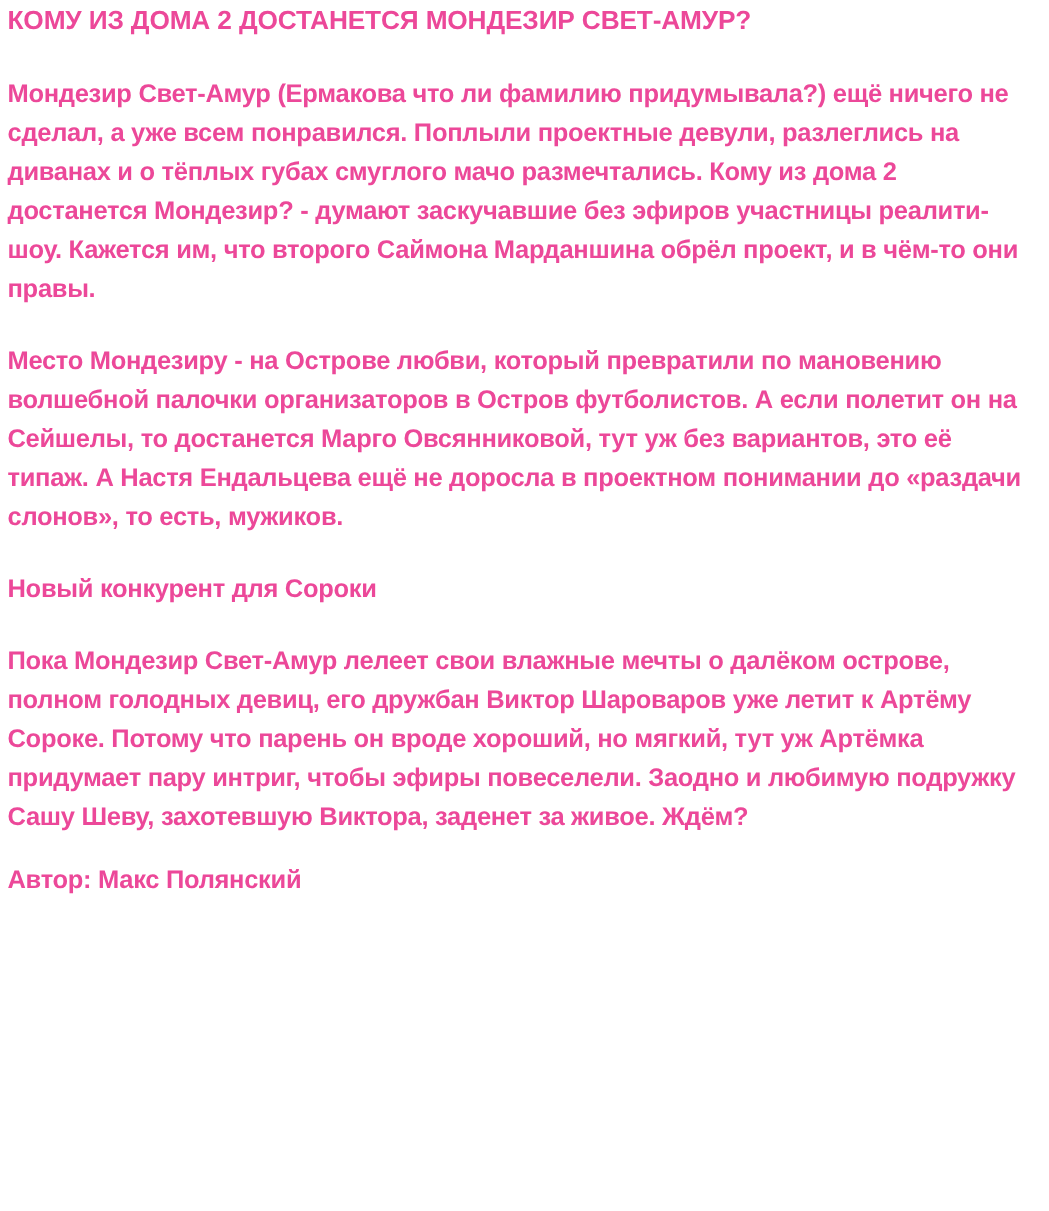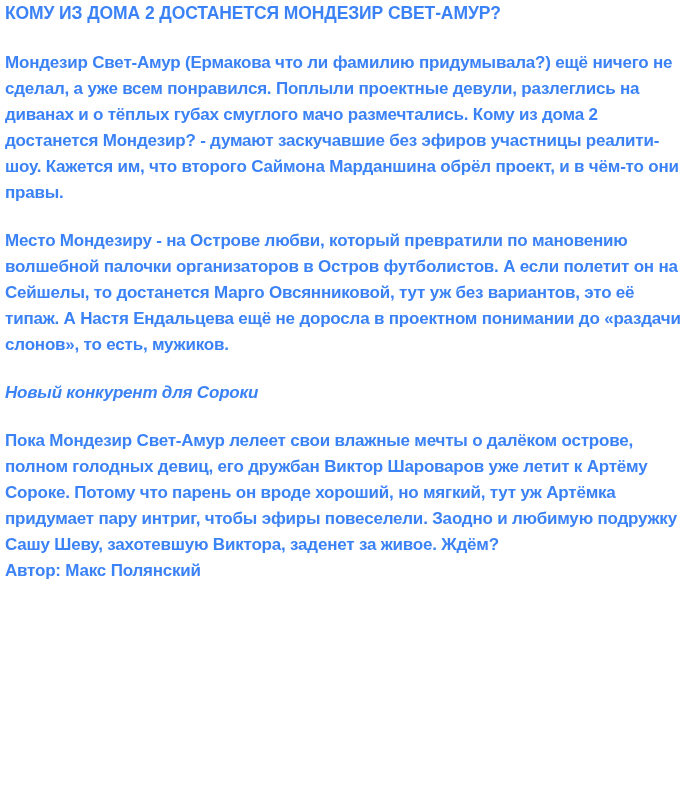--- a/index.html
+++ b/index.html
@@ -13,39 +13,38 @@
   .article {
     box-sizing: border-box;
     width: 699px;
     height: 625px;
     padding: 0 8px 0 5px;
     font-family: "Liberation Sans", sans-serif;
     font-weight: 700;
     font-size: 17px;
     line-height: 26px;
     letter-spacing: -0.2px;
-    color: #3b82f6;
+    color: #ec4899;
     overflow: hidden;
   }
   .article h1 {
     font-size: 17.5px;
     line-height: 26px;
     font-weight: 700;
     margin: 0 0 24px 0;
     letter-spacing: -0.1px;
   }
   .article p {
     margin: 0 0 22px 0;
   }
   .article p.subheading {
     margin: 0 0 22px 0;
-    font-style: italic;
   }
   .article p.no-gap {
-    margin-bottom: 0;
+    margin-bottom: 16px;
   }
   .article p.author-line {
     margin: 0;
   }
 </style>
 </head>
 <body>
 
 <div class="article">
   <h1>КОМУ ИЗ ДОМА 2 ДОСТАНЕТСЯ МОНДЕЗИР СВЕТ-АМУР?</h1>

